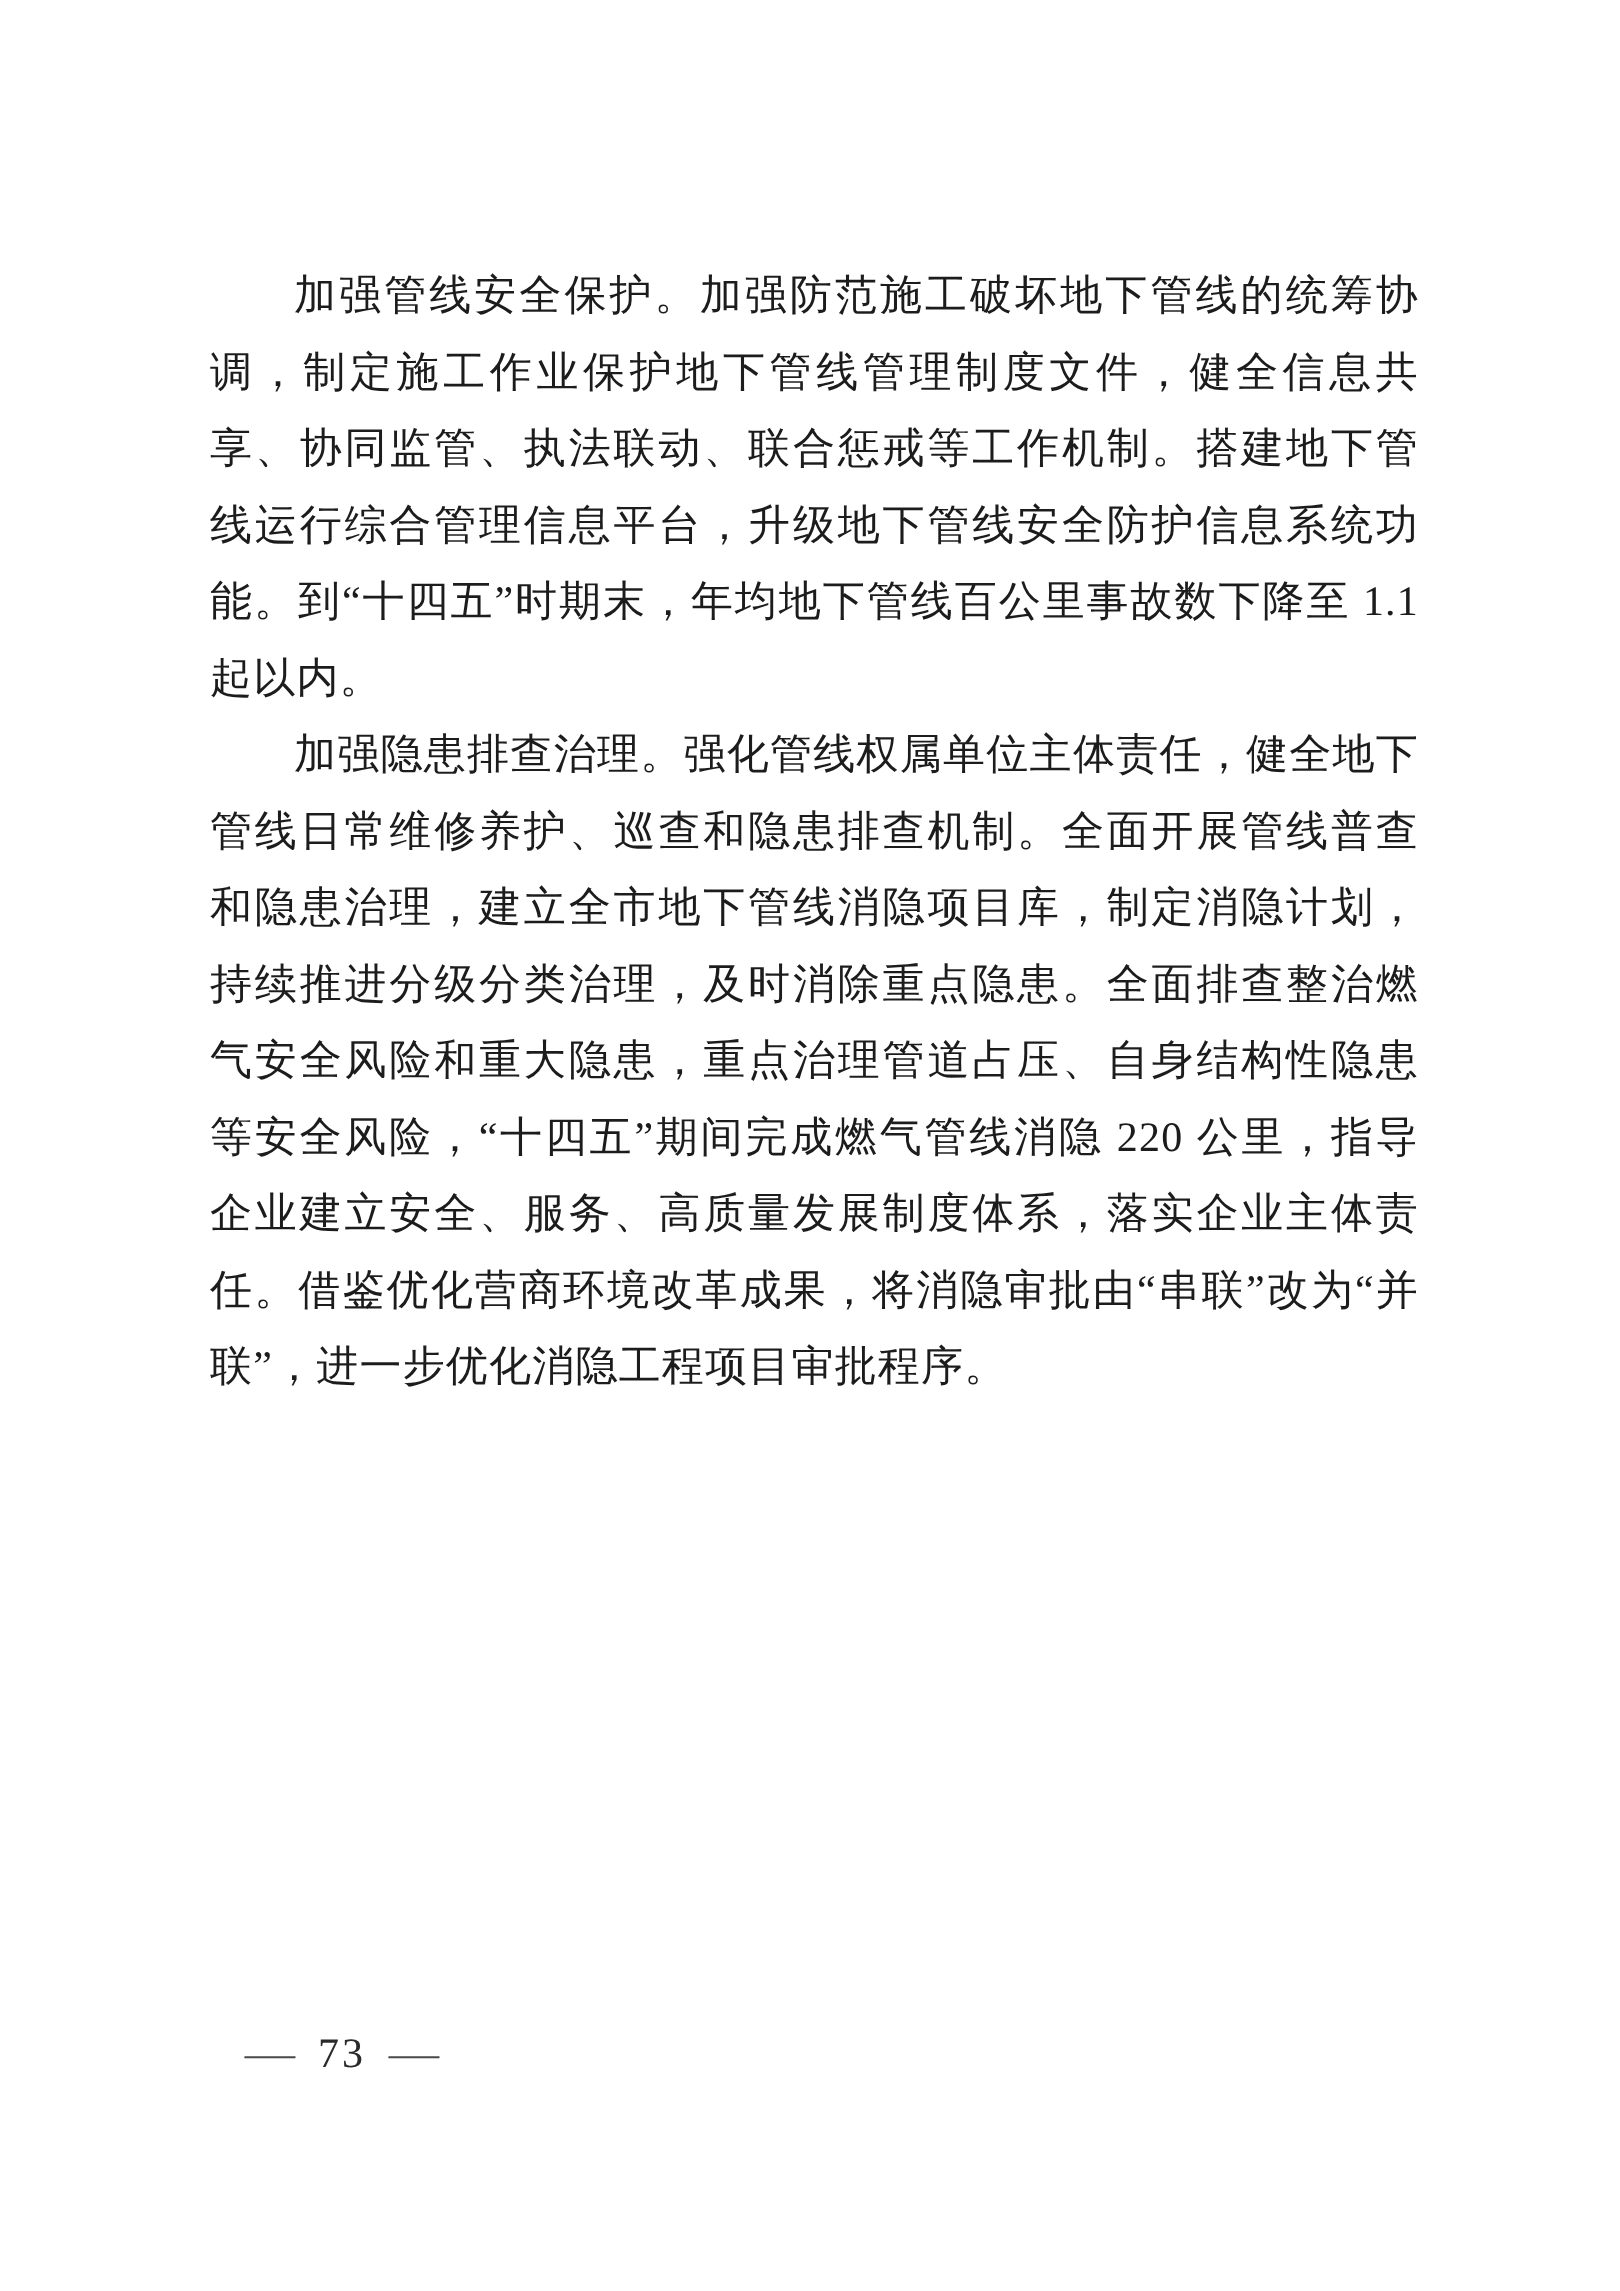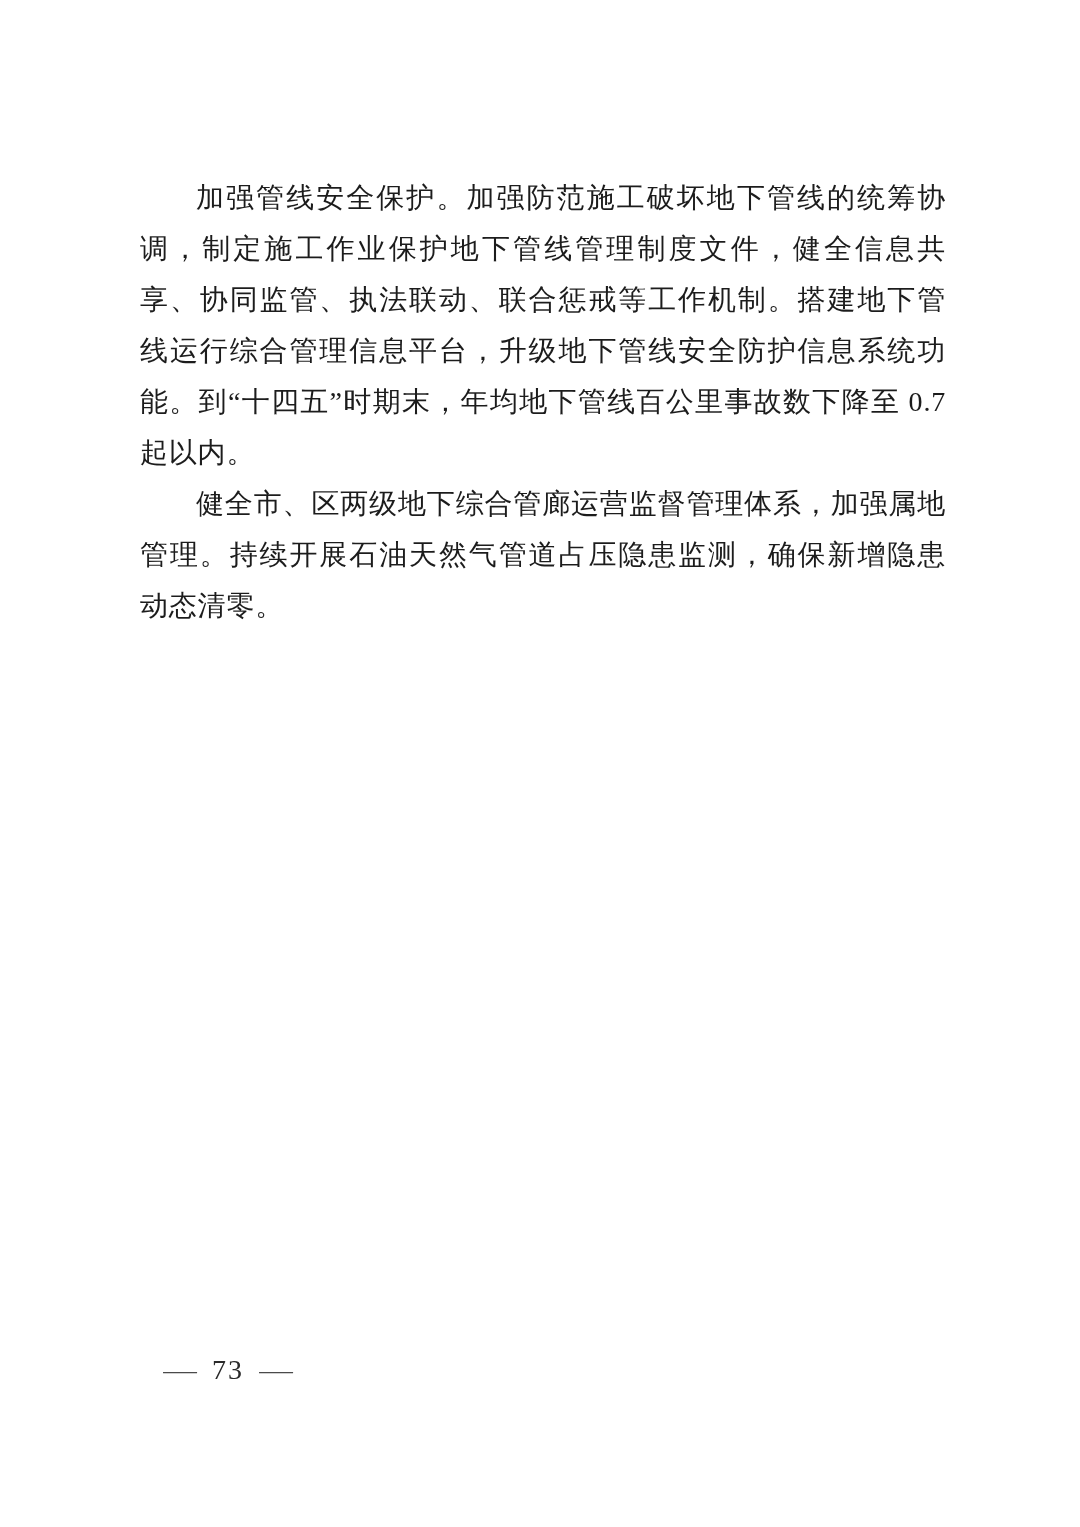--- a/index.html
+++ b/index.html
@@ -51,22 +51,22 @@
   }
   .footer .pagenum {
     letter-spacing: 2px;
   }
 </style>
 </head>
 <body>
 
 <div class="page">
   <div class="content">
-    <p>加强管线安全保护。加强防范施工破坏地下管线的统筹协调，制定施工作业保护地下管线管理制度文件，健全信息共享、协同监管、执法联动、联合惩戒等工作机制。搭建地下管线运行综合管理信息平台，升级地下管线安全防护信息系统功能。到“十四五”时期末，年均地下管线百公里事故数下降至 0.7 起以内。</p>
-    <p>健全市、区两级地下综合管廊运营监督管理体系，加强属地管理。持续开展石油天然气管道占压隐患监测，确保新增隐患动态清零。</p>
+    <p>加强管线安全保护。加强防范施工破坏地下管线的统筹协调，制定施工作业保护地下管线管理制度文件，健全信息共享、协同监管、执法联动、联合惩戒等工作机制。搭建地下管线运行综合管理信息平台，升级地下管线安全防护信息系统功能。到“十四五”时期末，年均地下管线百公里事故数下降至 1.1 起以内。</p>
+    <p>加强隐患排查治理。强化管线权属单位主体责任，健全地下管线日常维修养护、巡查和隐患排查机制。全面开展管线普查和隐患治理，建立全市地下管线消隐项目库，制定消隐计划，持续推进分级分类治理，及时消除重点隐患。全面排查整治燃气安全风险和重大隐患，重点治理管道占压、自身结构性隐患等安全风险，“十四五”期间完成燃气管线消隐 220 公里，指导企业建立安全、服务、高质量发展制度体系，落实企业主体责任。借鉴优化营商环境改革成果，将消隐审批由“串联”改为“并联”，进一步优化消隐工程项目审批程序。</p>
   </div>
 
   <div class="footer">
     <span class="dash">—</span>
     <span class="pagenum">73</span>
     <span class="dash">—</span>
   </div>
 </div>
 
 </body></html>

